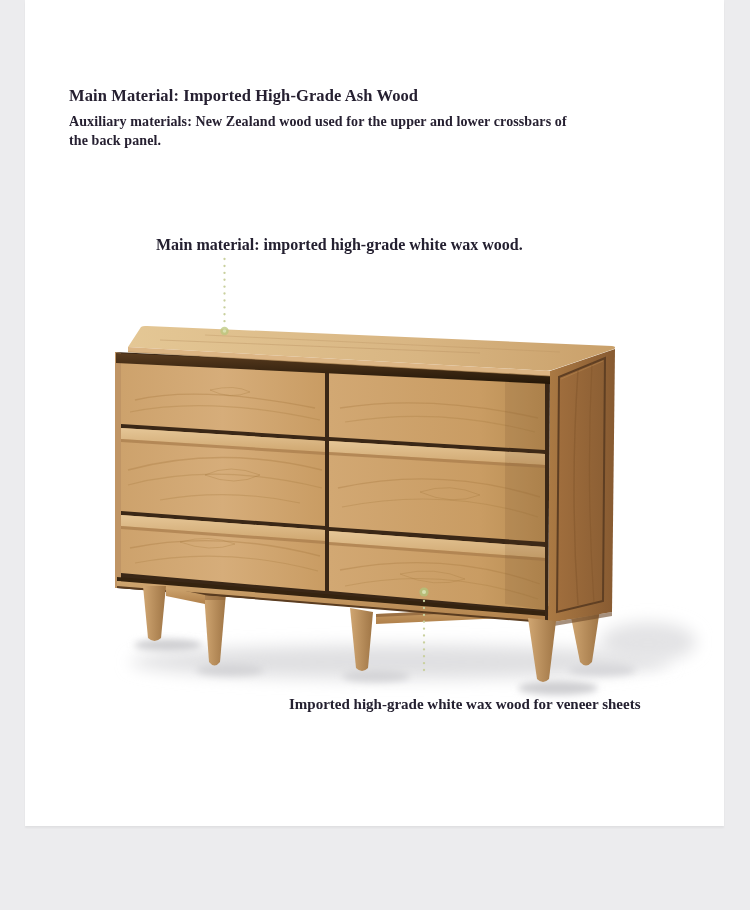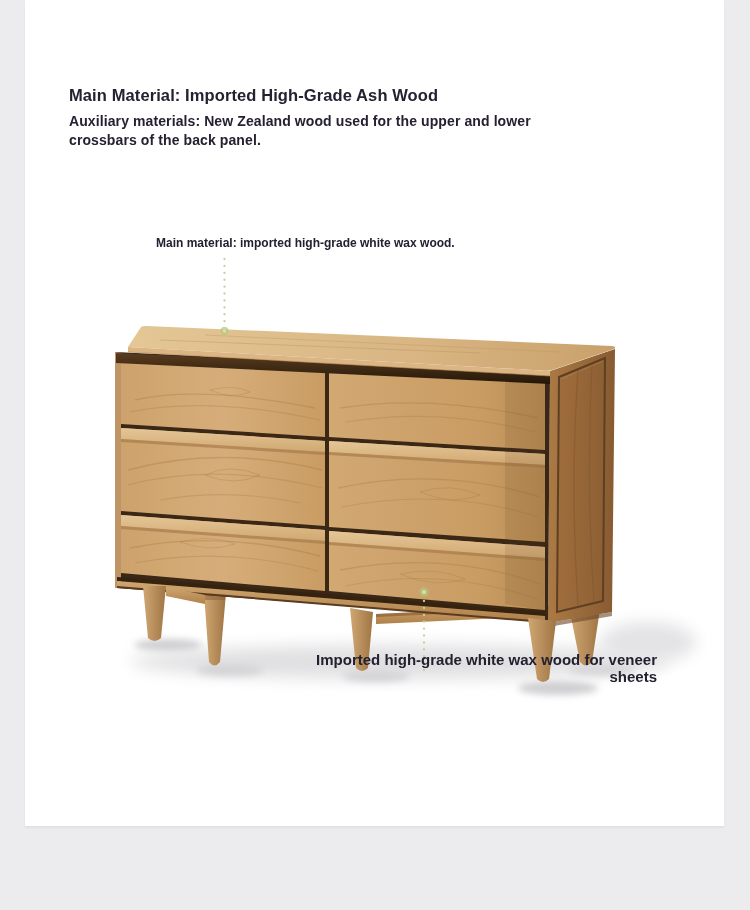--- a/index.html
+++ b/index.html
@@ -1,27 +1,27 @@
 <!DOCTYPE html>
 <html><head>
 <meta charset="utf-8">
 <style>
   html,body{margin:0;padding:0;background:#ececee;}
   .page{position:relative;width:750px;height:866px;overflow:hidden;
-        font-family:Liberation Sans, sans-serif;background:#ececee;}
+        font-family:Liberation Serif, serif;background:#ececee;}
   .card{position:absolute;left:25px;top:0;width:699px;height:826px;background:#ffffff;
         box-shadow:0 2px 2px rgba(0,0,0,0.05);}
   .h1{position:absolute;left:69px;top:86px;font-size:16.5px;font-weight:700;
       color:#262031;letter-spacing:.1px;white-space:nowrap;}
   .h2{position:absolute;left:69px;top:112px;width:520px;font-size:14px;font-weight:700;
       color:#262031;line-height:19px;letter-spacing:.1px;}
-  .callout-top{position:absolute;left:108px;top:236px;font-size:12px;font-weight:700;
+  .callout-top{position:absolute;left:108px;top:236px;font-size:16px;font-weight:700;
       color:#242030;white-space:nowrap;padding-left:48px;}
-  .callout-bottom{position:absolute;left:289px;top:651px;width:368px;font-size:15px;
-      font-weight:700;color:#242030;line-height:17px;text-align:right;}
+  .callout-bottom{position:absolute;left:289px;top:696px;width:368px;font-size:15px;
+      font-weight:700;color:#242030;line-height:17px;}
   svg.illus{position:absolute;left:0;top:0;}
 </style>
 </head>
 <body>
 
 <div class="page">
 
   <div class="card"></div>
 
   <div class="h1">Main Material: Imported High-Grade Ash Wood</div>

